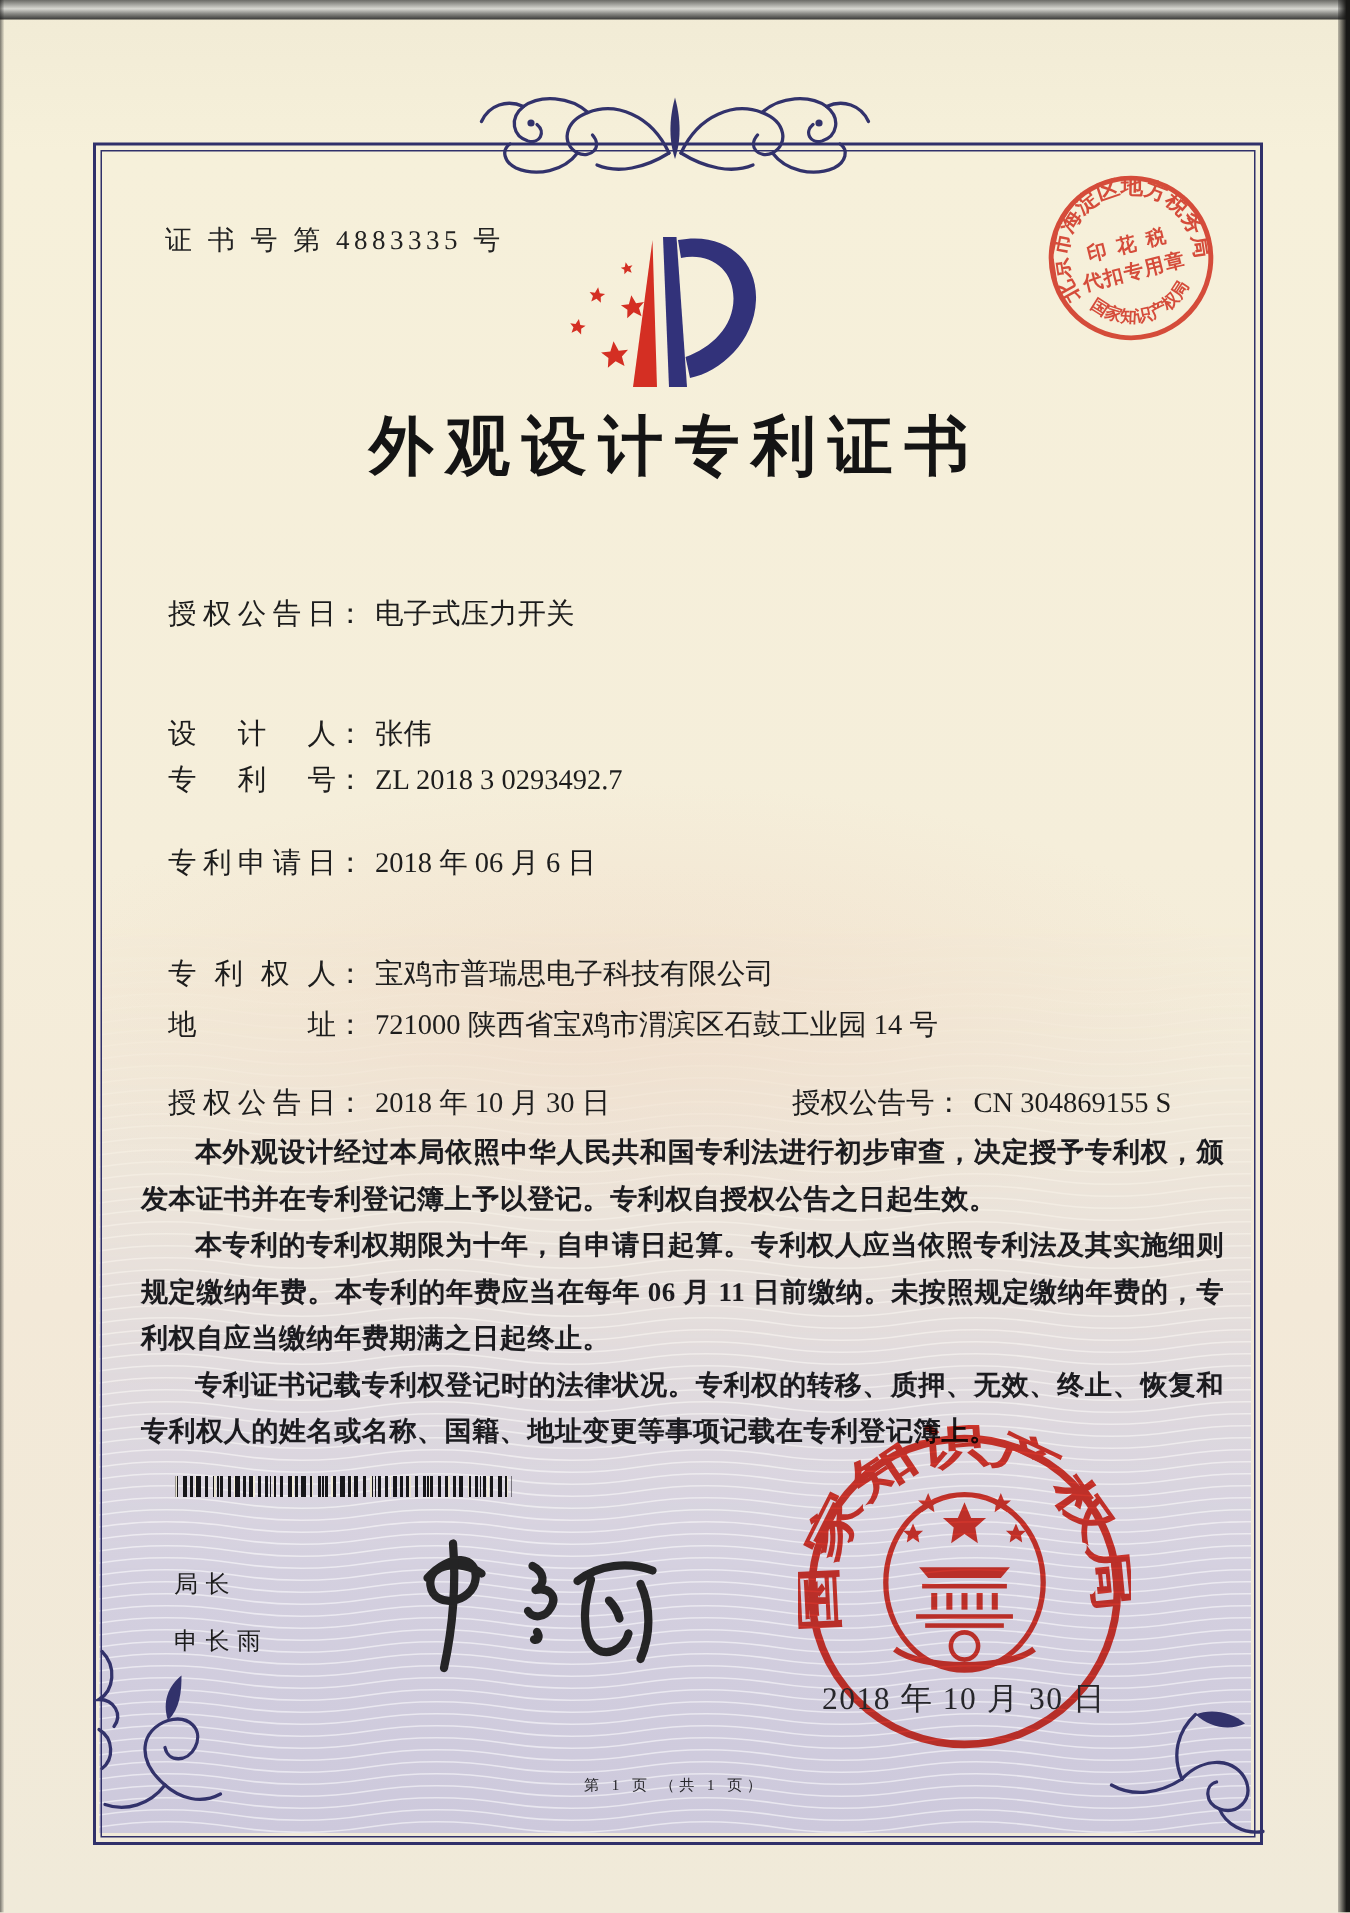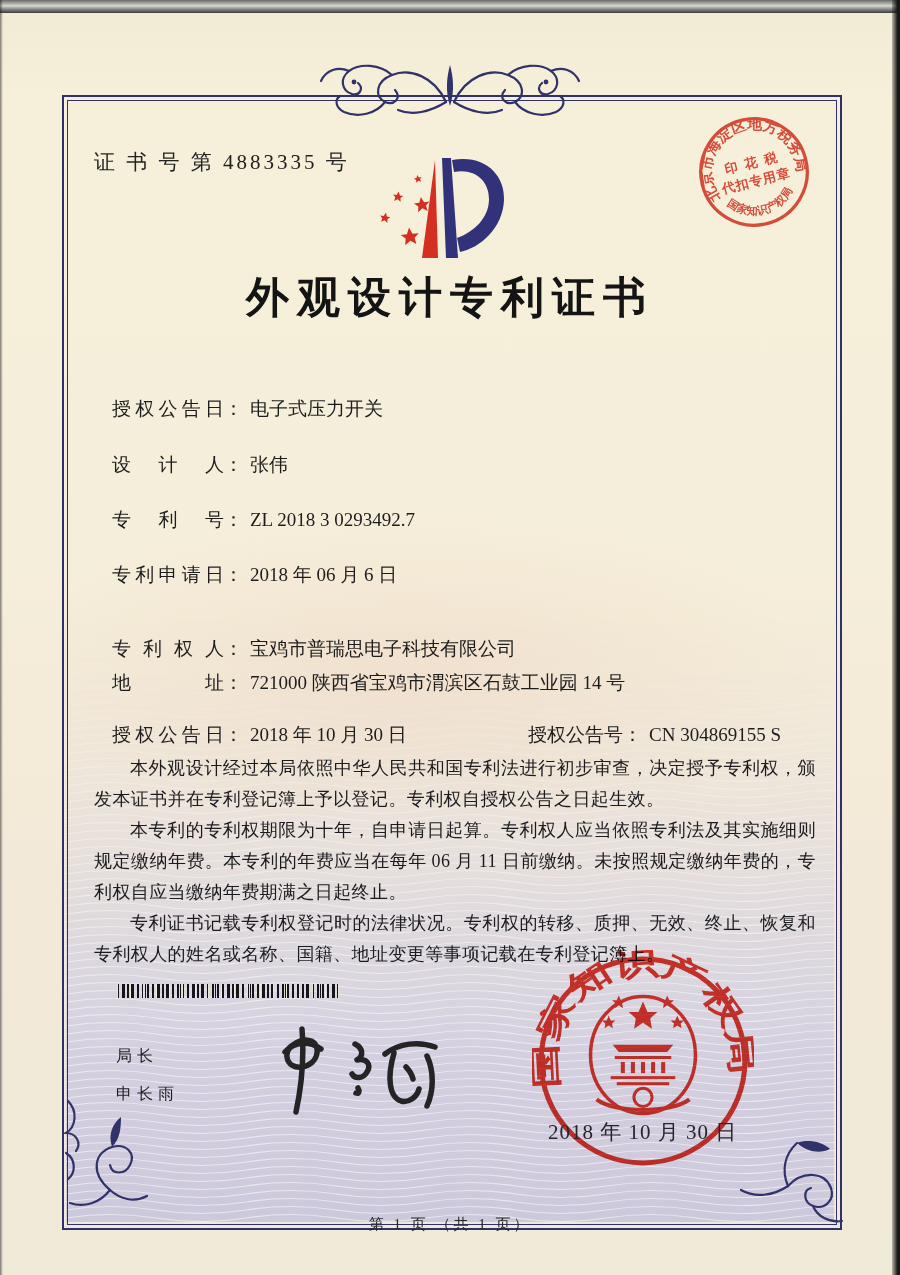--- a/index.html
+++ b/index.html
@@ -20,39 +20,39 @@
         -webkit-mask-image:linear-gradient(180deg,transparent 0%,rgba(0,0,0,.25) 20%,rgba(0,0,0,.75) 48%,#000 72%);
         mask-image:linear-gradient(180deg,transparent 0%,rgba(0,0,0,.25) 20%,rgba(0,0,0,.75) 48%,#000 72%);}
   .tint{position:absolute;left:62px;top:520px;width:778px;height:280px;pointer-events:none;
         background:radial-gradient(ellipse at 45% 55%,rgba(235,200,182,.30),rgba(235,200,182,0) 70%);}
   
   .frame{position:absolute;left:62px;top:95px;width:776px;height:1131px;
         border:2px solid #30306a;}
   .frame:before{content:"";position:absolute;inset:3px;border:1.4px solid #30306a;}
   .ornament{position:absolute;pointer-events:none;}
   
-  .certno{position:absolute;left:94px;top:148px;font-size:21px;letter-spacing:3px;color:#222;}
+  .certno{position:absolute;left:110px;top:148px;font-size:18px;letter-spacing:3px;color:#222;}
   .title{position:absolute;left:0;top:269px;width:900px;text-align:center;
         font-size:43px;font-weight:bold;letter-spacing:8px;color:#141414;}
   .row{position:absolute;left:112px;font-size:19px;color:#1d1d1d;white-space:nowrap;}
   .lbl{display:inline-block;width:112px;text-align:justify;text-align-last:justify;vertical-align:bottom;}
   .val{margin-left:7px;}
-  .r1{top:396px}.r2{top:452px}.r3{top:507px}.r4{top:562px}.r5{top:636px}.r6{top:670px}.r7{top:722px}
+  .r1{top:396px}.r2{top:476px}.r3{top:507px}.r4{top:562px}.r5{top:636px}.r6{top:670px}.r7{top:722px}
   .grant2{position:absolute;left:416px;top:0;}
   .paras{position:absolute;left:94px;top:753px;width:722px;}
-  .paras p{margin:0;font-size:18px;line-height:31px;text-indent:2em;color:#1b1b1f;letter-spacing:.4px;text-align:justify;}
+  .paras p{margin:0;font-size:18px;line-height:31px;text-indent:2em;color:#1b1b1f;letter-spacing:.4px;text-align:justify;font-weight:bold;}
   .barcode{position:absolute;left:117px;top:984px;width:224px;height:14px;
         background:
           repeating-linear-gradient(90deg,rgba(244,238,218,.95) 0 1px,rgba(0,0,0,0) 1px 13px),
           repeating-linear-gradient(90deg,#16161a 0 1px,rgba(0,0,0,0) 1px 7px),
           repeating-linear-gradient(90deg,#16161a 0 2px,rgba(0,0,0,0) 2px 5px);}
   .chief{position:absolute;left:116px;top:1046px;font-size:16px;letter-spacing:5px;color:#1c1c1c;}
   .chief .name{display:block;margin-top:17px;}
   .seal-date{position:absolute;left:548px;top:1118px;font-size:21px;letter-spacing:1px;color:#26262a;z-index:6;}
-  .footer{position:absolute;left:0;top:1183px;width:900px;text-align:center;font-size:15px;letter-spacing:3px;color:#26262a;margin-top:32px;}
+  .footer{position:absolute;left:0;top:1183px;width:900px;text-align:center;font-size:10px;letter-spacing:3px;color:#26262a;}
   .stamp{position:absolute;mix-blend-mode:multiply;}
   svg text{font-family:"Liberation Serif","DejaVu Serif",serif;}
 </style>
 </head>
 <body>
 
 <svg width="0" height="0" style="position:absolute" aria-hidden="true">
   <defs>
     <path id="star5" d="M0,-10 L2.94,-3.09 L9.51,-3.09 L4.76,1.18 L5.88,8.09 L0,4 L-5.88,8.09 L-4.76,1.18 L-9.51,-3.09 L-2.94,-3.09 Z"></path>
     <g id="tf" stroke="#32326b" fill="none" stroke-width="2.2" stroke-linecap="round">

